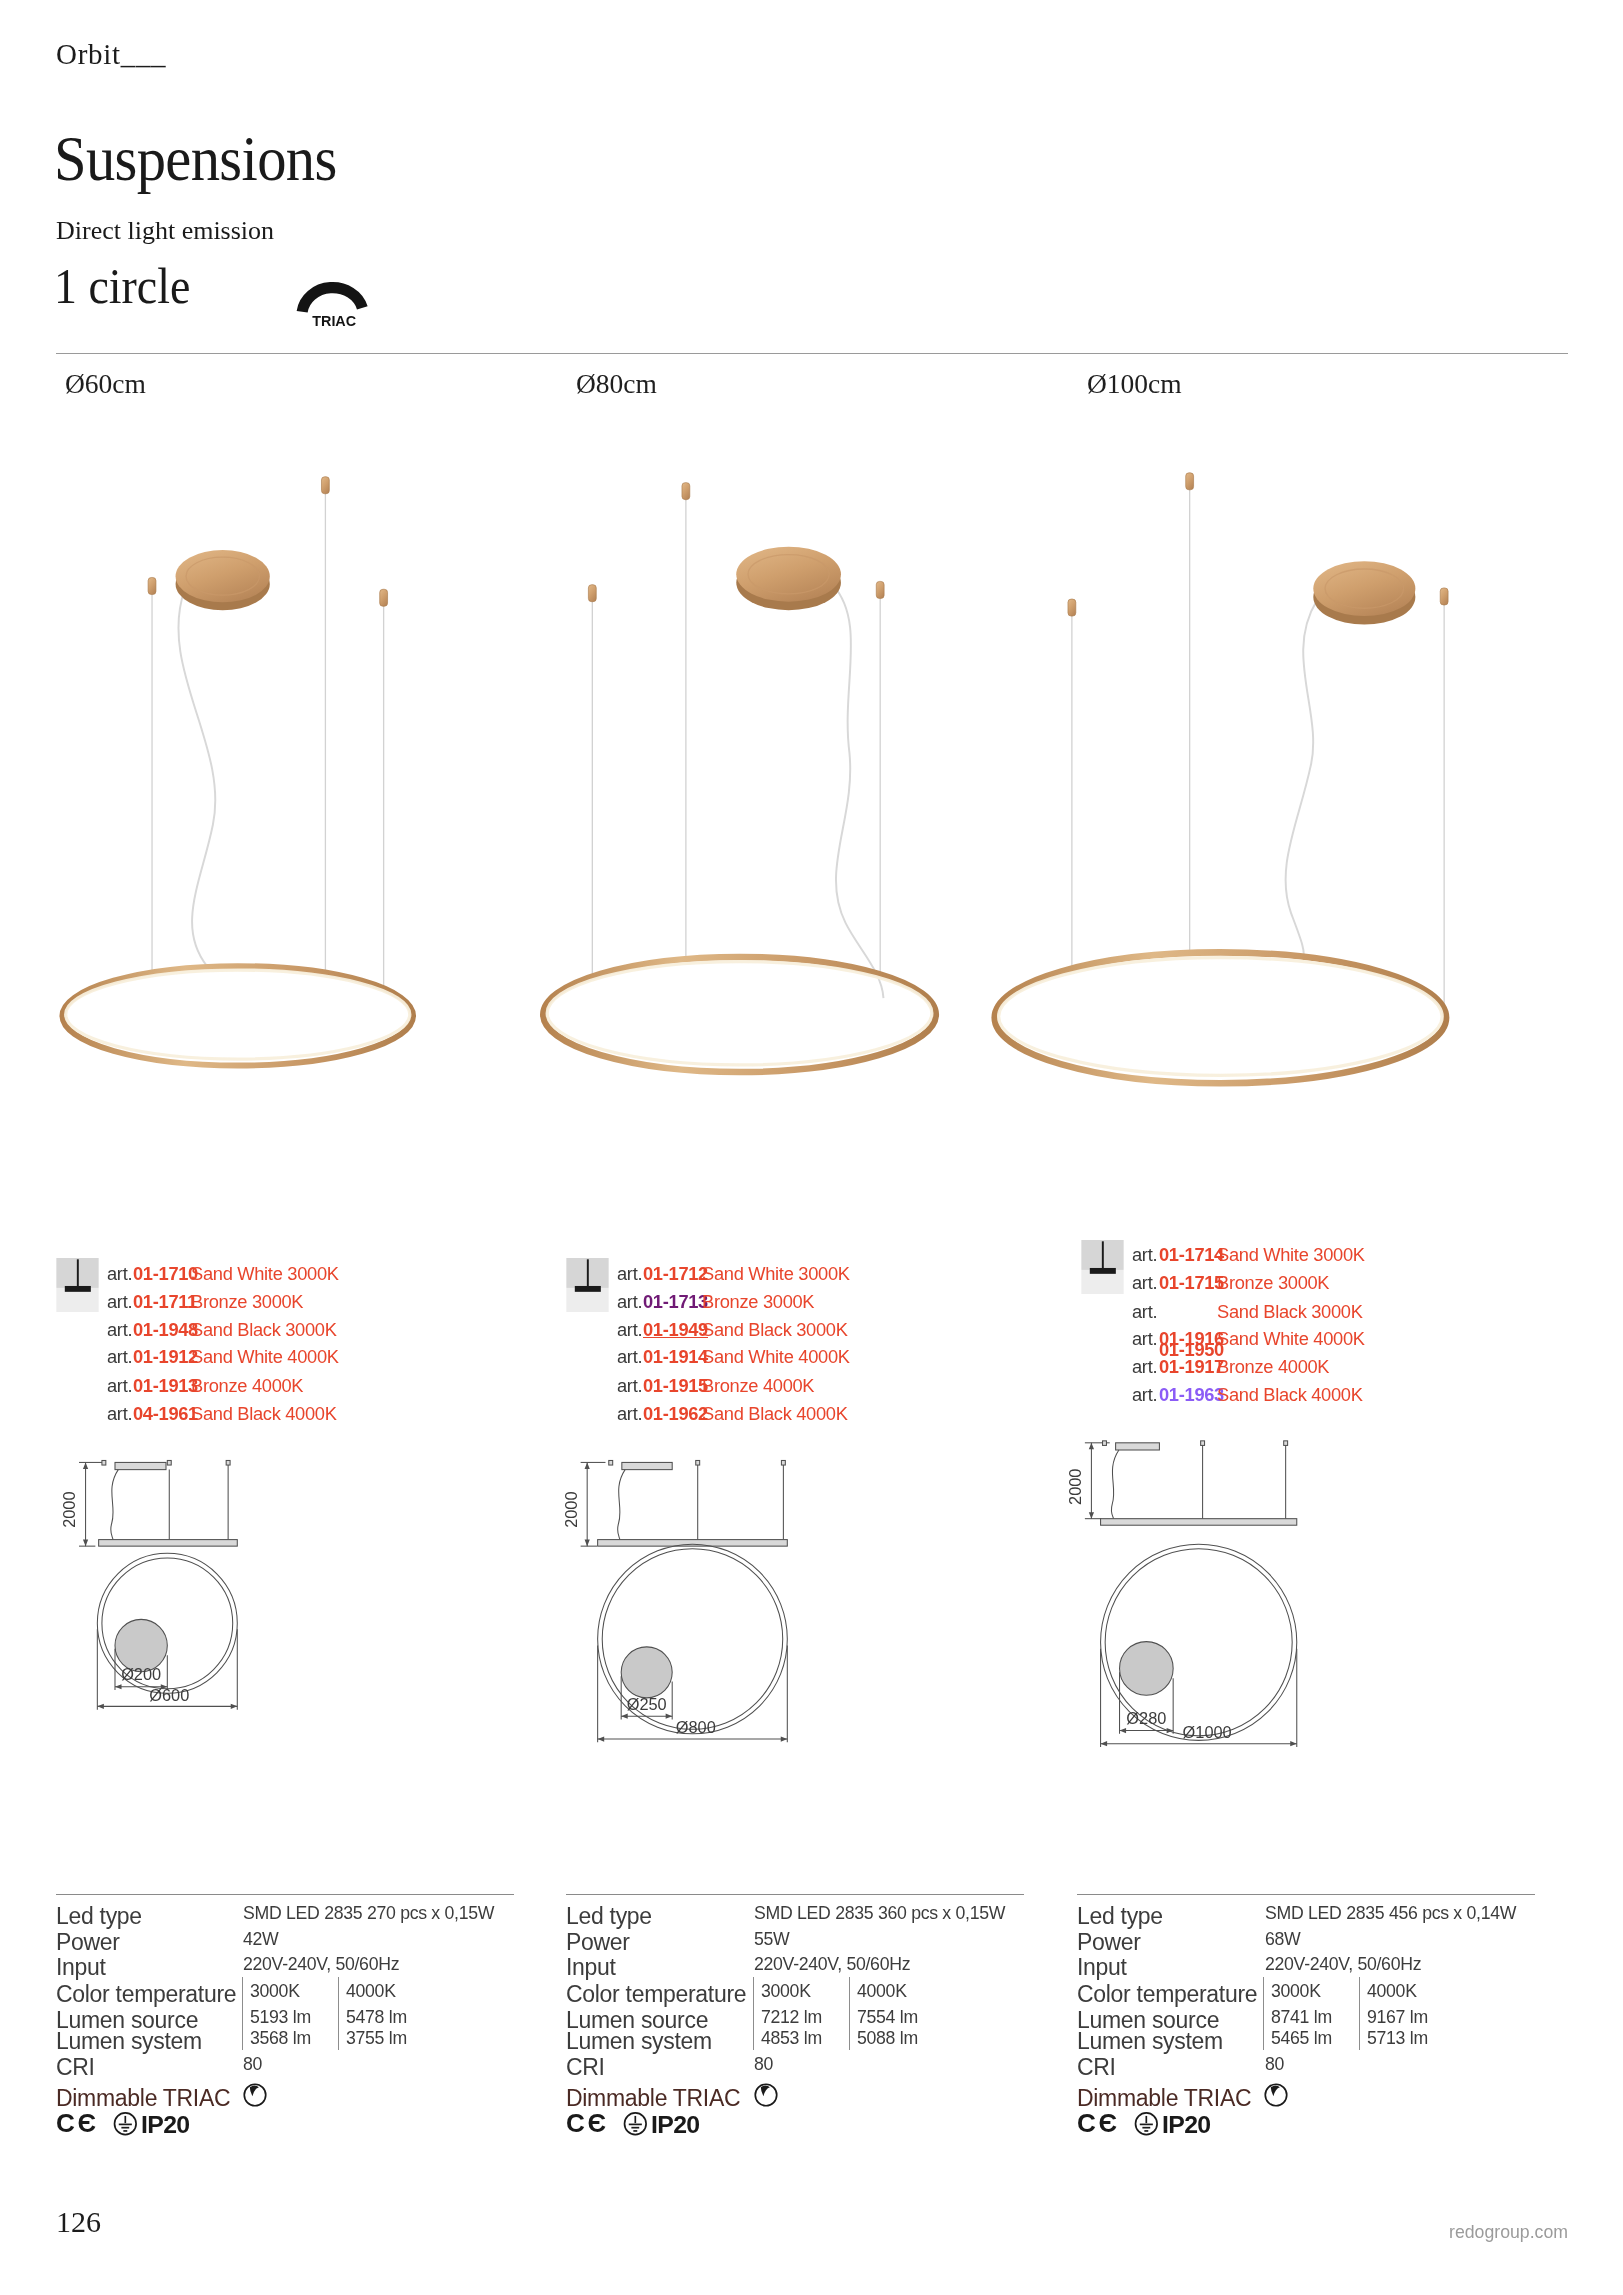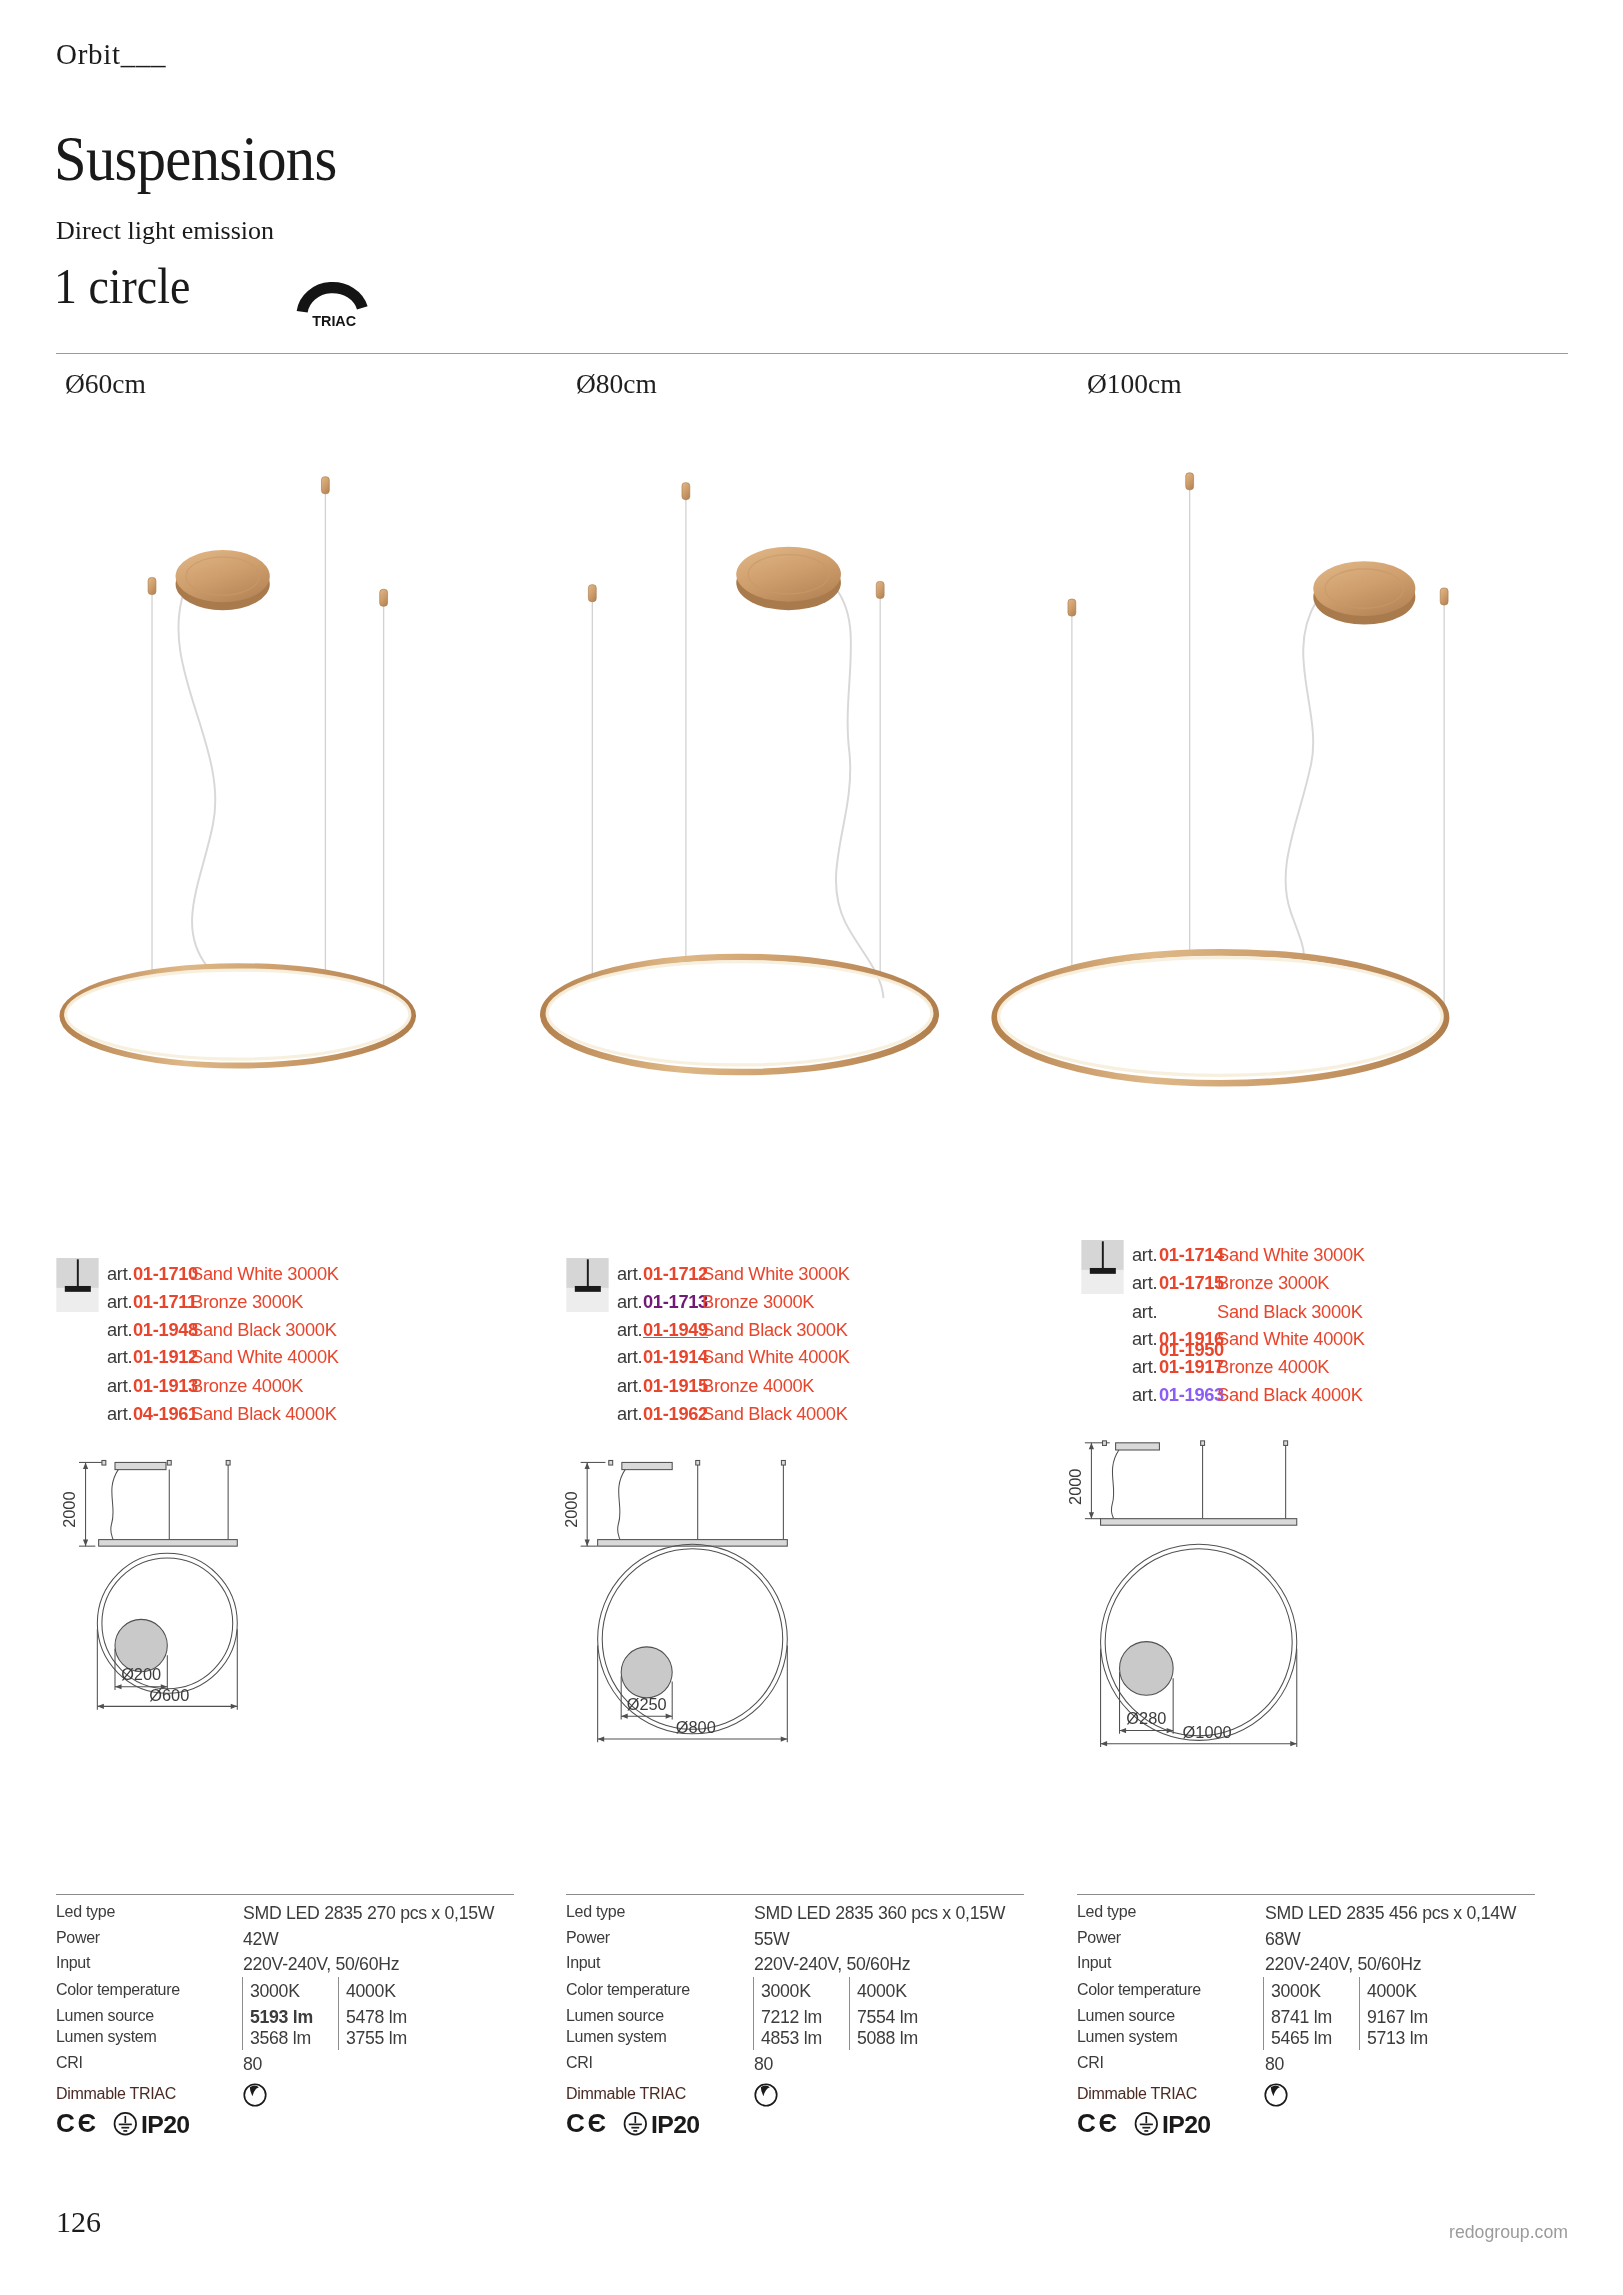--- a/index.html
+++ b/index.html
@@ -11,21 +11,21 @@
   .title{top:123px;left:54px;font-size:63px;transform:scaleX(.93);transform-origin:left top;
          letter-spacing:-0.7px;color:#1a1a1a;}
   .subtitle{top:216px;left:56px;font-size:26px;color:#1a1a1a;}
   .section{top:257px;left:54px;font-size:51px;transform:scaleX(.9);transform-origin:left top;color:#1a1a1a;}
   .hrule{left:56px;width:1512px;height:0;border-top:1.3px solid #9a9a9a;}
   .sizelabel{font-size:27.5px;color:#1f1f1f;}
   .cond{letter-spacing:-0.3px;}
   .artrow{font-size:18.3px;white-space:nowrap;}
   .art-word{color:#3a3a3a;margin-top:29px;}
   .art-num{font-weight:bold;}
-  .spec-label{font-size:16px;color:#3c3c3c;white-space:nowrap;}
+  .spec-label{font-size:23px;color:#3c3c3c;white-space:nowrap;}
   .spec-value{font-size:17.7px;color:#3c3c3c;white-space:nowrap;}
   .vdiv{width:1px;background:#8d8d8d;}
   .spec-rule{height:0;border-top:1px solid #8a8a8a;width:458px;}
   .footer-num{font-size:30px;color:#1c1c1c;}
   .footer-site{font-size:17.7px;color:#9b9b9b;}
   svg text{font-family:"Liberation Sans",sans-serif;}
 </style>
 </head>
 <body>
 
@@ -299,21 +299,21 @@
   <div class="abs spec-label cond" style="top:1929px;left:56px;">Power</div>
   <div class="abs spec-value cond" style="top:1929px;left:243px;">42W</div>
   <div class="abs spec-label cond" style="top:1954px;left:56px;">Input</div>
   <div class="abs spec-value cond" style="top:1954px;left:243px;">220V-240V, 50/60Hz</div>
   <div class="abs vdiv" style="top:1977px;left:242px;height:73px;"></div>
   <div class="abs vdiv" style="top:1977px;left:338px;height:73px;"></div>
   <div class="abs spec-label cond" style="top:1981px;left:56px;">Color temperature</div>
   <div class="abs spec-value cond" style="top:1981px;left:250px;">3000K</div>
   <div class="abs spec-value cond" style="top:1981px;left:346px;">4000K</div>
   <div class="abs spec-label cond" style="top:2007px;left:56px;">Lumen source</div>
-  <div class="abs spec-value cond" style="top:2007px;left:250px;font-weight:bold;">5193 lm</div>
+  <div class="abs spec-value cond" style="top:2007px;left:250px;">5193 lm</div>
   <div class="abs spec-value cond" style="top:2007px;left:346px;">5478 lm</div>
   <div class="abs spec-label cond" style="top:2028px;left:56px;">Lumen system</div>
   <div class="abs spec-value cond" style="top:2028px;left:250px;">3568 lm</div>
   <div class="abs spec-value cond" style="top:2028px;left:346px;">3755 lm</div>
   <div class="abs spec-label cond" style="top:2054px;left:56px;">CRI</div>
   <div class="abs spec-value cond" style="top:2054px;left:243px;">80</div>
   <div class="abs spec-label cond" style="top:2085px;left:56px;color:#4b2a24;">Dimmable TRIAC</div>
   <svg class="abs" style="top:2082px;left:242px;" width="26" height="26" viewBox="0 0 40 40">
     <circle cx="20" cy="20" r="16.5" stroke="#1a1a1a" stroke-width="2.6" fill="none"></circle>
     <path d="M12,8 Q20,3 26,8 Q19,10 16,22 Q12,14 12,8 Z" fill="#1a1a1a"></path>

